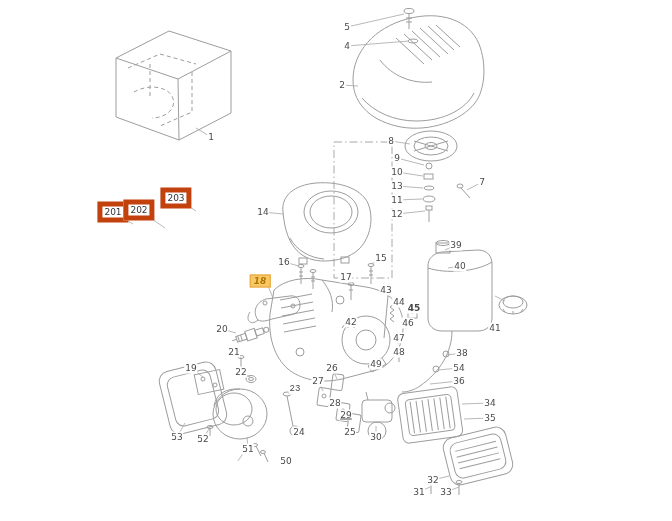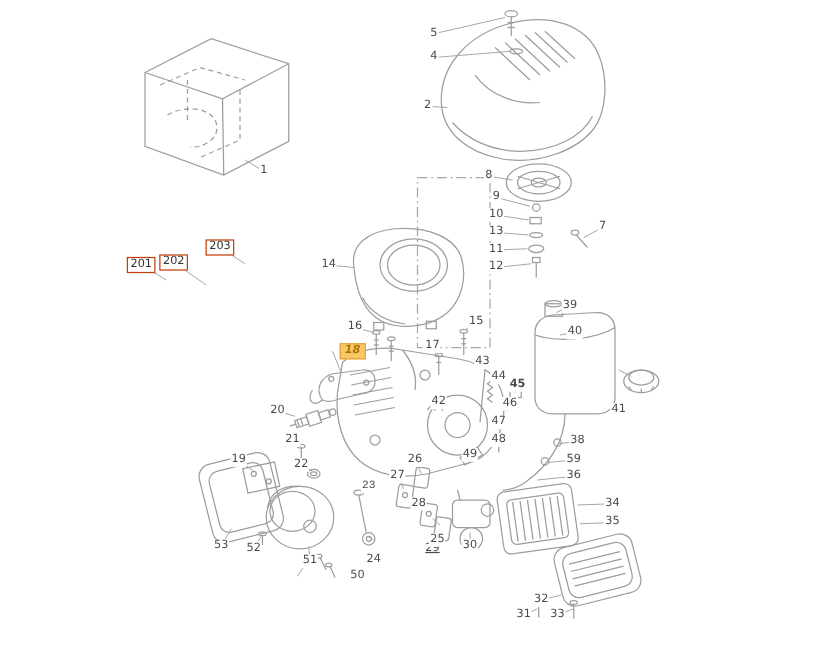--- a/index.html
+++ b/index.html
@@ -14,21 +14,21 @@
   svg.art .dashdot { stroke-dasharray:8 3 1.5 3; stroke:#a8a8a8; }
   svg.art .dk      { stroke:none; }
   svg.art .dot     { stroke:none; }
   #leader-layer line { stroke:#a6a6a6; stroke-width:0.8; }
   #labels-layer { position:absolute; left:0; top:0; width:100%; height:100%; }
   .label {
     position:absolute; transform:translate(-50%,-50%);
     background:#ffffff; color:#4a4a4a; font-size:9px; line-height:11px;
     padding:0 1px; white-space:nowrap; cursor:pointer; user-select:none;
   }
-  .label.boxed { border:1px solid #c2410c; padding:0 2px; color:#333; }
+  .label.boxed { border:5px solid #c2410c; padding:0 2px; color:#333; }
   .label.highlighted {
     background:#f8c766; border:1px solid #e8a338; color:#b07400;
     padding:0 3px; font-weight:bold;
   }
 </style>
 </head>
 <body>
 
 <div class="stage">
 
@@ -364,40 +364,40 @@
       <div class="label plain" style="left: 397px; top: 158px;">9</div>
       <div class="label plain" style="left: 397px; top: 172px;">10</div>
       <div class="label plain" style="left: 397px; top: 186px;">13</div>
       <div class="label plain" style="left: 397px; top: 200px;">11</div>
       <div class="label plain" style="left: 397px; top: 214px;">12</div>
       <div class="label plain" style="left: 482px; top: 182px;">7</div>
       <div class="label plain" style="left: 263px; top: 212px;">14</div>
       <div class="label plain" style="left: 284px; top: 262px;">16</div>
       <div class="label plain" style="left: 381px; top: 258px;">15</div>
       <div class="label plain" style="left: 346px; top: 277px;">17</div>
-      <div class="label highlighted" style="left: 282px; top: 281px; font-style: italic;">18</div>
+      <div class="label highlighted" style="left: 260px; top: 281px; font-style: italic;">18</div>
       <div class="label plain" style="left: 222px; top: 329px;">20</div>
       <div class="label plain" style="left: 234px; top: 352px;">21</div>
       <div class="label plain" style="left: 241px; top: 372px;">22</div>
       <div class="label plain" style="left: 191px; top: 368px;">19</div>
       <div class="label plain" style="left: 295px; top: 389px; font-family: Liberation Mono, monospace;">23</div>
-      <div class="label plain" style="left: 299px; top: 432px; margin-top: 16px;">24</div>
+      <div class="label plain" style="left: 299px; top: 432px;">24</div>
       <div class="label plain" style="left: 318px; top: 381px;">27</div>
       <div class="label plain" style="left: 332px; top: 368px;">26</div>
       <div class="label plain" style="left: 335px; top: 403px;">28</div>
-      <div class="label plain" style="left: 346px; top: 439px; text-decoration: underline;">29</div>
+      <div class="label plain" style="left: 346px; top: 415px; text-decoration: underline;">29</div>
       <div class="label plain" style="left: 350px; top: 432px;">25</div>
       <div class="label plain" style="left: 376px; top: 437px;">30</div>
       <div class="label plain" style="left: 419px; top: 492px;">31</div>
       <div class="label plain" style="left: 433px; top: 480px;">32</div>
       <div class="label plain" style="left: 446px; top: 492px;">33</div>
       <div class="label plain" style="left: 490px; top: 403px; text-align: center;">34</div>
       <div class="label plain" style="left: 490px; top: 418px;">35</div>
       <div class="label plain" style="left: 459px; top: 381px;">36</div>
-      <div class="label plain" style="left: 459px; top: 368px;">59</div>
+      <div class="label plain" style="left: 459px; top: 368px;">54</div>
       <div class="label plain" style="left: 462px; top: 353px;">38</div>
       <div class="label plain" style="left: 456px; top: 245px;">39</div>
       <div class="label plain" style="left: 460px; top: 266px;">40</div>
       <div class="label plain" style="left: 495px; top: 296px; margin-top: 32px;">41</div>
       <div class="label plain" style="left: 351px; top: 322px;">42</div>
       <div class="label plain" style="left: 386px; top: 290px;">43</div>
       <div class="label plain" style="left: 399px; top: 302px;">44</div>
       <div class="label plain" style="left: 414px; top: 308px; font-weight: bold;">45</div>
       <div class="label plain" style="left: 408px; top: 323px;">46</div>
       <div class="label plain" style="left: 399px; top: 338px;">47</div>

